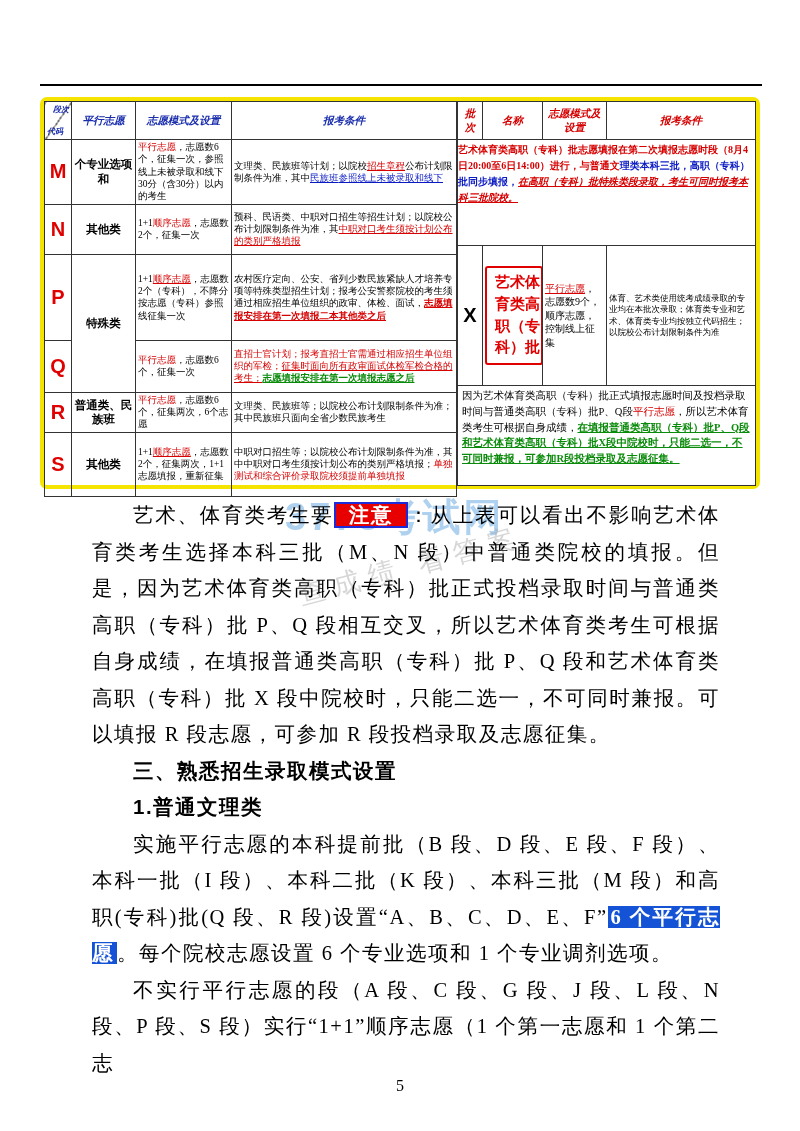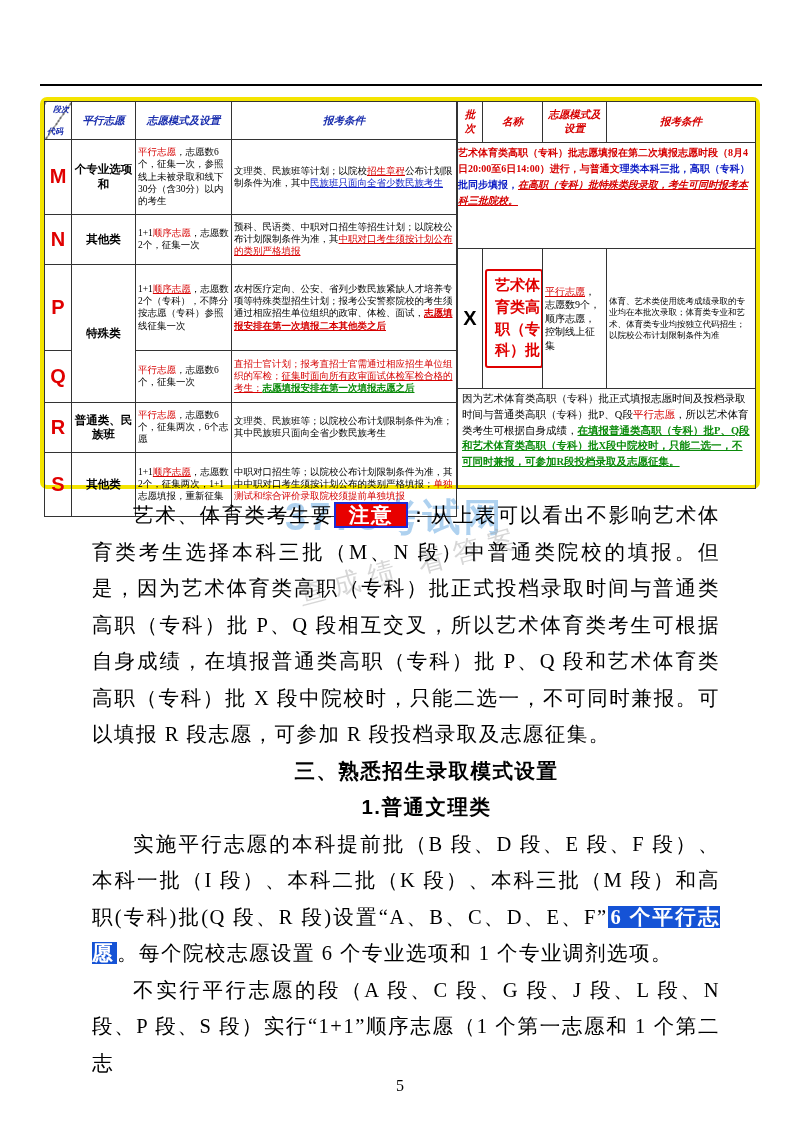--- a/index.html
+++ b/index.html
@@ -17,21 +17,21 @@
   .wm2 { position:absolute; left:295px; top:548px; font-size:27px; letter-spacing:9px;
          color:rgba(165,165,165,.45); transform:rotate(-15deg); z-index:0; }
 
   
   .tablewrap { position:absolute; left:40px; top:97px; width:720px; height:392px;
                border:4px solid #f4e400; border-radius:7px; box-sizing:border-box;
                display:flex; background:#fff; z-index:1; }
   table.t { border-collapse:collapse; table-layout:fixed; height:384px; }
   table.tl { width:413px; }
   table.tr { width:299px; }
-  .t td { border:1px solid #333; padding:6px 2px; box-sizing:border-box;
+  .t td { border:1px solid #333; padding:1px 2px; box-sizing:border-box;
           vertical-align:middle; overflow:hidden; }
   .lhead td { color:#1b2fae; font-weight:bold; font-style:italic; font-size:10.5px;
               text-align:center; }
   .rhead td { color:#d60000; font-weight:bold; font-style:italic; font-size:10.5px;
               text-align:center; }
   td.code { color:#e00000; font-weight:bold; font-size:20px; text-align:center;
             font-family:"Liberation Sans",sans-serif; }
   td.xcode { color:#000; }
   td.name { font-weight:bold; font-size:11.5px; text-align:center; line-height:1.25; }
   td.mode { font-size:9.5px; line-height:1.3; }
@@ -48,21 +48,21 @@
   td.diag .ca { position:absolute; top:2px; right:2px; font-size:8px; font-style:italic;
                 color:#1b2fae; font-weight:bold; }
   td.diag .cb { position:absolute; bottom:2px; left:2px; font-size:8px; font-style:italic;
                 color:#1b2fae; font-weight:bold; }
 
   
   .body-text { position:absolute; left:92px; top:497px; width:628px; z-index:1;
                font-size:20.5px; line-height:36.5px; letter-spacing:1.5px;
                text-align:justify; }
   .body-text p { margin:0; text-indent:2em; }
-  .body-text p.heading { font-weight:bold; text-align:center;
+  .body-text p.heading { font-weight:bold; text-align:left;
                          font-family:"Liberation Sans","DejaVu Sans",sans-serif; }
   .hl-red  { background:#e80000; color:#fff; font-weight:bold; padding:0 13px;
              border:2px solid #1d2bd8; }
   .hl-blue { background:#1553d6; color:#fff; font-weight:bold; padding:0 3px; }
 
   .pageno { position:absolute; left:0; right:0; bottom:36px; text-align:center;
             font-size:16px; z-index:1; }
 </style>
 </head>
 <body>
@@ -90,21 +90,21 @@
           <span class="cb">代码</span>
         </td>
         <td>平行志愿</td>
         <td>志愿模式及设置</td>
         <td>报考条件</td>
       </tr>
       <tr style="height:54px">
         <td class="code">M</td>
         <td class="name">个专业选项和</td>
         <td class="mode"><span style="color: rgb(214, 0, 0);">平行志愿</span><span>，志愿数6个，征集一次，参照线上未被录取和线下30分（含30分）以内的考生</span></td>
-        <td class="cond"><span>文理类、民族班等计划；以院校</span><span style="color: rgb(214, 0, 0); text-decoration: underline;">招生章程</span><span>公布计划限制条件为准，其中</span><span style="color: rgb(11, 27, 196); text-decoration: underline;">民族班</span><span style="color: rgb(11, 27, 196); text-decoration: underline;">只面向全省少数民族考生</span></td>
+        <td class="cond"><span>文理类、民族班等计划；以院校</span><span style="color: rgb(214, 0, 0); text-decoration: underline;">招生章程</span><span>公布计划限制条件为准，其中</span><span style="color: rgb(11, 27, 196); text-decoration: underline;">民族班</span><span style="color: rgb(11, 27, 196); text-decoration: underline;">参照线上未被录取和线下</span></td>
       </tr>
       <tr style="height:50px">
         <td class="code">N</td>
         <td class="name">其他类</td>
         <td class="mode"><span>1+1</span><span style="color: rgb(214, 0, 0);">顺序志愿</span><span>，志愿数2个，征集一次</span></td>
         <td class="cond"><span>预科、民语类、中职对口招生等招生计划；以院校公布计划限制条件为准，其</span><span style="color: rgb(214, 0, 0); text-decoration: underline;">中职对口考生须按计划公布的类别严格填报</span></td>
       </tr>
       <tr style="height:86px">
         <td class="code">P</td>
         <td class="name" rowspan="2">特殊类</td>

